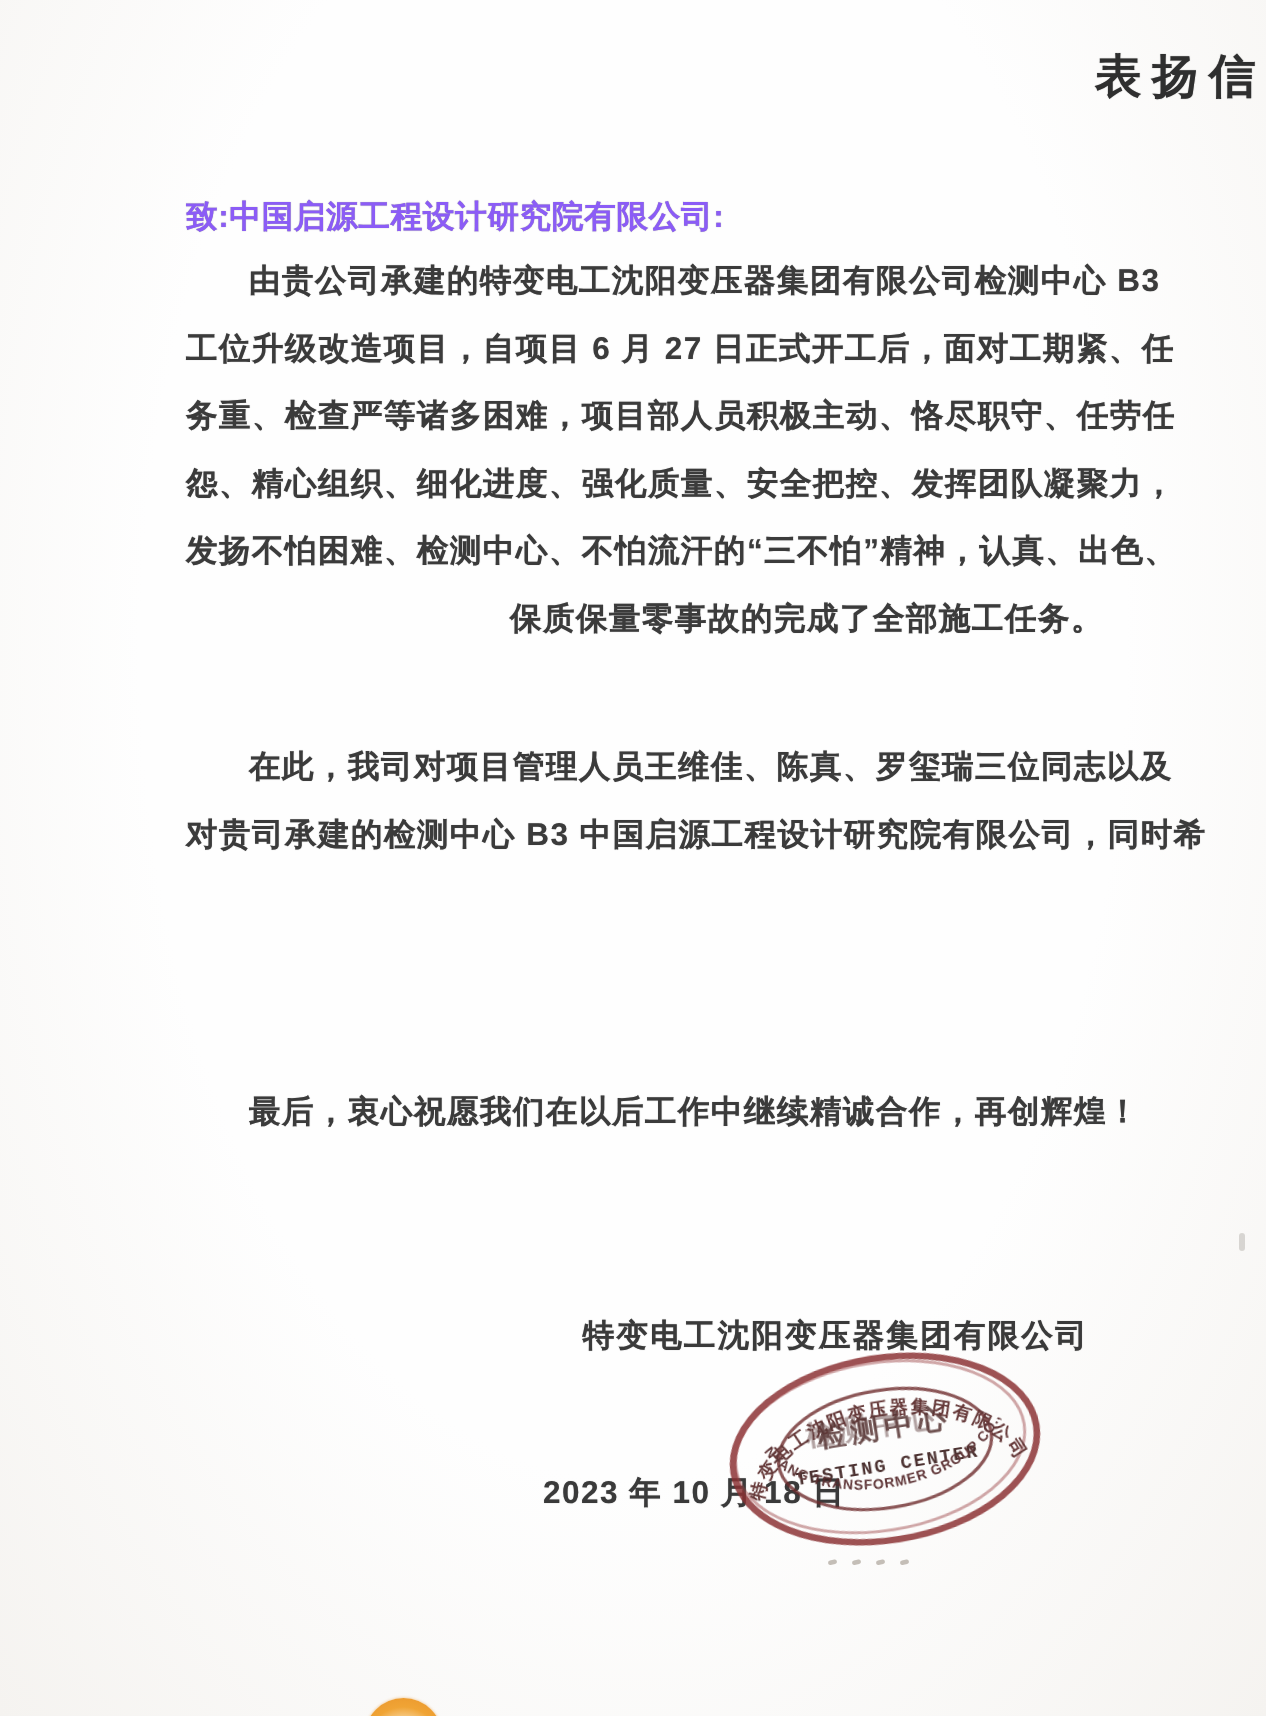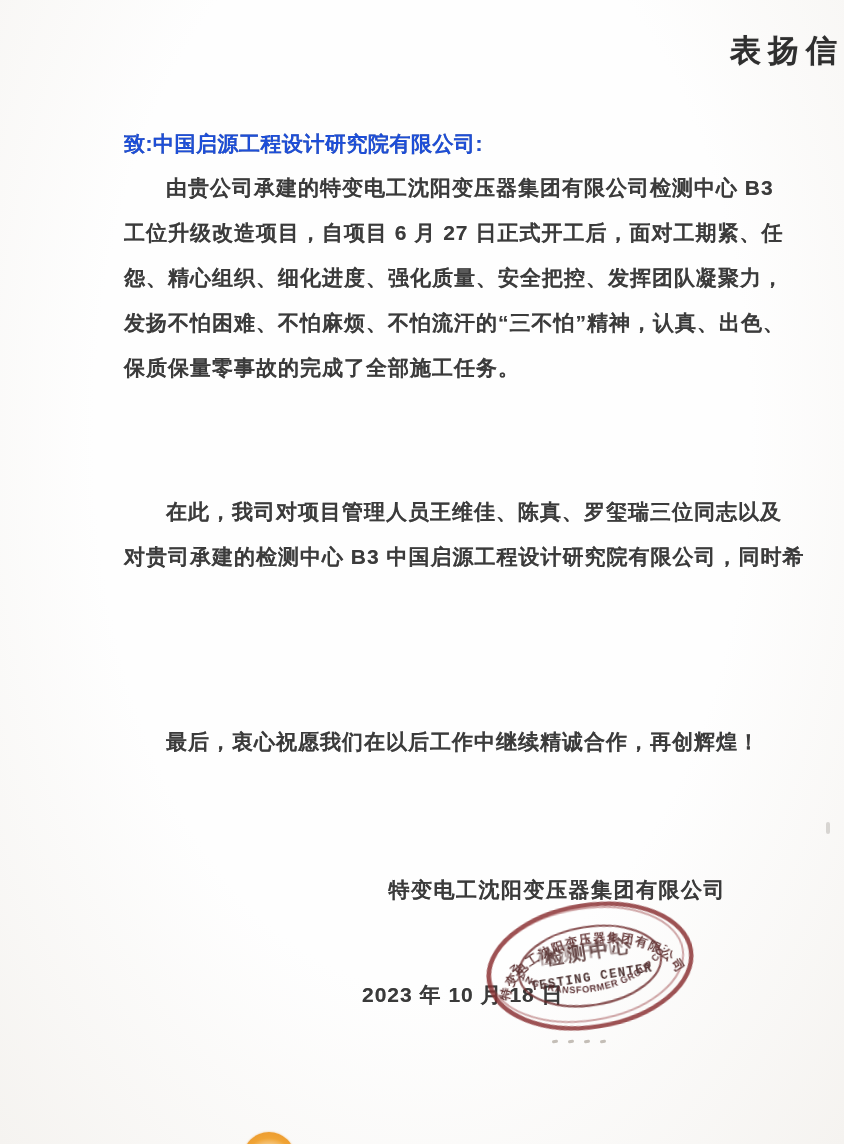--- a/index.html
+++ b/index.html
@@ -9,30 +9,30 @@
     background:radial-gradient(ellipse at 50% 38%, #fefefe 55%, #f5f3f0 100%);
   }
   .page{position:absolute;inset:0;}
   .title{
     position:absolute;top:30px;left:0;width:844px;text-align:right;
     font-size:31px;font-weight:bold;letter-spacing:7px;color:#2f2f2f;
     text-shadow:0 0 .7px rgba(40,40,40,.55);
   }
   .salutation{
     position:absolute;top:130px;left:124px;width:604px;
-    font-size:21px;font-weight:600;color:#1d4ed8;letter-spacing:.5px;
+    font-size:21px;font-weight:600;color:#8b5cf6;letter-spacing:.5px;
     text-shadow:0 0 .6px rgba(40,40,40,.5);
   }
   .para{position:absolute;left:124px;width:612px;color:#3b3b3b;}
   .para .line{
     font-size:21px;line-height:45px;font-weight:600;letter-spacing:1px;
     white-space:nowrap;text-shadow:0 0 .6px rgba(40,40,40,.45);
   }
   .para .indent{text-indent:2em;}
-  .p1{top:165px;}
+  .p1{top:165px;text-align:right;}
   .p2{top:489px;}
   .p3{top:719px;}
   .signature{
     position:absolute;top:876px;right:118px;
     font-size:21px;font-weight:600;color:#3a3a3a;letter-spacing:1.5px;
     text-shadow:0 0 .6px rgba(40,40,40,.5);
   }
   .date{
     position:absolute;top:981px;left:362px;
     font-size:21px;font-weight:600;color:#3a3a3a;letter-spacing:1px;
@@ -63,22 +63,23 @@
 
 <div class="page">
 
   <div class="title">表扬信</div>
 
   <div class="salutation">致:中国启源工程设计研究院有限公司:</div>
 
   <div class="para p1">
     <div class="line indent">由贵公司承建的特变电工沈阳变压器集团有限公司检测中心 B3</div>
     <div class="line">工位升级改造项目，自项目 6 月 27 日正式开工后，面对工期紧、任</div>
+    <div class="line">务重、检查严等诸多困难，项目部人员积极主动、恪尽职守、任劳任</div>
     <div class="line">怨、精心组织、细化进度、强化质量、安全把控、发挥团队凝聚力，</div>
-    <div class="line">发扬不怕困难、不怕麻烦、不怕流汗的“三不怕”精神，认真、出色、</div>
+    <div class="line">发扬不怕困难、检测中心、不怕流汗的“三不怕”精神，认真、出色、</div>
     <div class="line">保质保量零事故的完成了全部施工任务。</div>
   </div>
 
   <div class="para p2">
     <div class="line indent">在此，我司对项目管理人员王维佳、陈真、罗玺瑞三位同志以及</div>
     <div class="line">对贵司承建的检测中心 B3 中国启源工程设计研究院有限公司，同时希</div>
   </div>
 
   <div class="para p3">
     <div class="line indent">最后，衷心祝愿我们在以后工作中继续精诚合作，再创辉煌！</div>

